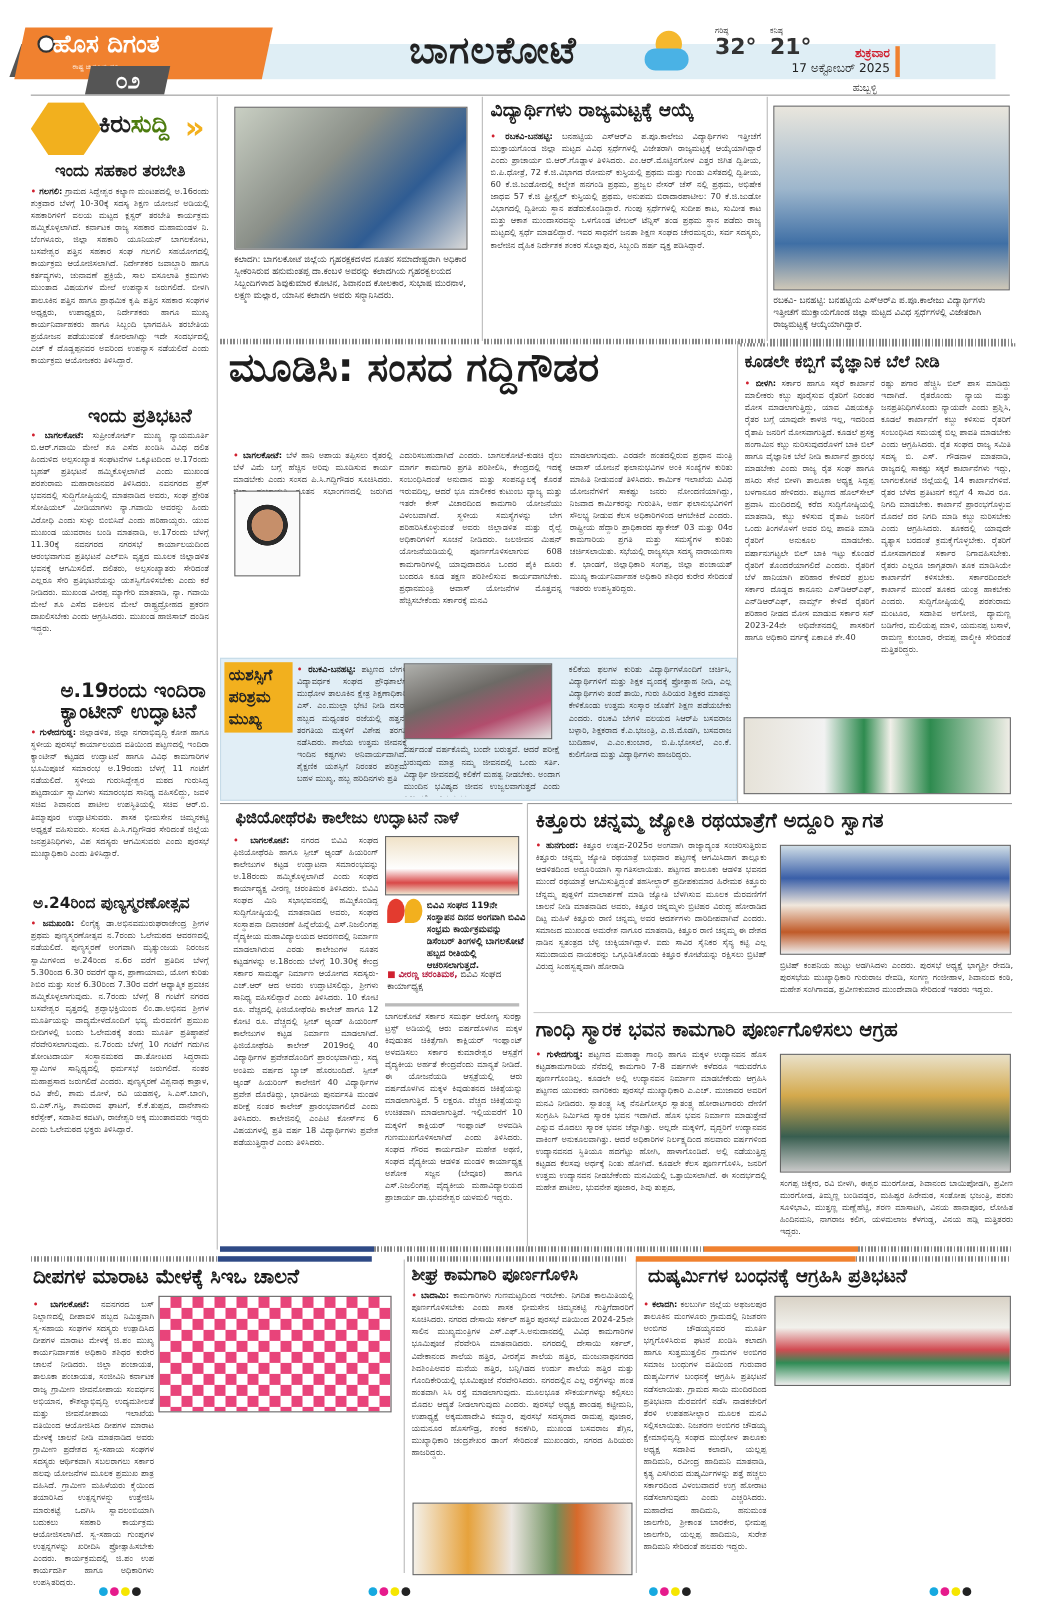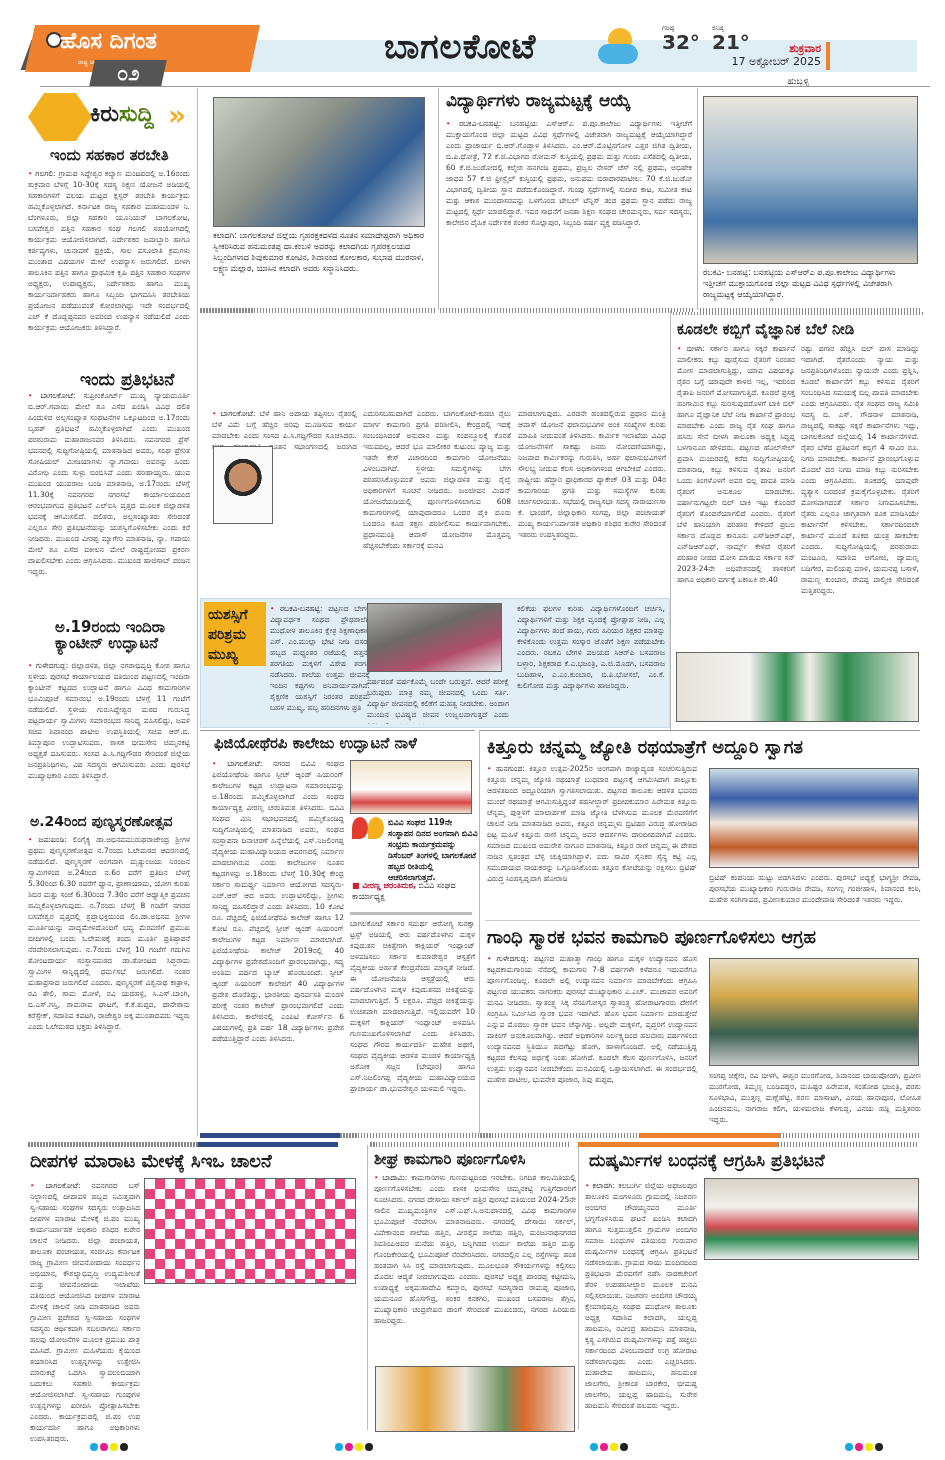--- a/index.html
+++ b/index.html
@@ -1,17 +1,17 @@
 <!DOCTYPE html>
 <html><head>
 <meta charset="utf-8">
 <style>
 *{box-sizing:border-box;margin:0;padding:0}
 body{width:945px;height:1460px;background:#fff;font-family:"DejaVu Sans",sans-serif;color:#222;position:relative;overflow:hidden}
-.masthead{position:absolute;left:12px;top:0;width:851px;height:88px}
+.masthead{position:absolute;left:0;top:0;width:851px;height:88px}
 .mast-band{position:absolute;left:130px;top:40px;width:775px;height:32px;background:#dfeef5}
 .logo{position:absolute;left:18px;top:25px;width:225px;height:47px;background:#f0812f;transform:skewX(-12deg)}
 .logo-left{position:absolute;left:14px;top:40px;width:40px;height:30px;background:#555;transform:skewX(-20deg)}
 .logo-text{position:absolute;left:48px;top:28px;color:#fff;font-weight:bold;font-size:22px;font-family:"DejaVu Sans",sans-serif}
 .logo-sub{position:absolute;left:66px;top:58px;color:#fff;font-size:6px}
 .logo-icon{position:absolute;left:34px;top:32px;width:16px;height:16px;border-radius:50%;background:#fff;border:2px solid #333}
 .pagenum{position:absolute;left:80px;top:60px;width:72px;height:26px;background:#555;color:#fff;font-weight:bold;font-size:20px;text-align:center;line-height:26px;transform:skewX(-12deg)}
 .city{position:absolute;left:372px;top:26px;font-size:34px;font-weight:bold;color:#222;letter-spacing:1px}
 .weather-sun{position:absolute;left:596px;top:28px;width:24px;height:24px;border-radius:50%;background:#f5b82e}
 .weather-cloud{position:absolute;left:586px;top:44px;width:40px;height:20px;border-radius:12px;background:#4ab2e5}
@@ -25,21 +25,21 @@
 .hr{position:absolute;background:#999}
 .dotted{position:absolute;height:5px;background:repeating-linear-gradient(90deg,#888 0 1.5px,#fff 1.5px 3px)}
 .vline{position:absolute;width:1px;background:#bbb}
 .kiru{position:absolute;left:28px;top:93px;width:160px;height:48px}
 .kiru-hex{position:absolute;left:0;top:0;width:64px;height:48px;background:#f2b01e;clip-path:polygon(25% 0,75% 0,100% 50%,75% 100%,25% 100%,0 50%)}
 .kiru-text{position:absolute;left:62px;top:8px;font-size:22px;font-weight:bold}
 .kiru-text .red{color:#4d7c0f}
 .chev{position:absolute;top:6px;font-size:28px;color:#f2b01e;font-weight:bold}
 h2.hl{position:absolute;font-weight:bold;color:#1d1d1d;line-height:1.05;font-family:"DejaVu Sans",sans-serif}
 .body-text{position:absolute;font-size:7.5px;line-height:11px;color:#333;text-align:justify;overflow:hidden;font-family:"DejaVu Sans",sans-serif}
-.body-text .dl{font-weight:normal;color:#111}
+.body-text .dl{font-weight:bold;color:#111}
 .body-text .dl::before{content:"• ";color:#d0202f}
 .photo{position:absolute;border:1px solid #666;overflow:hidden}
 .caption{position:absolute;font-size:8px;line-height:11px;color:#222;overflow:hidden}
 .blue-box{position:absolute;left:200px;top:598px;width:470px;height:130px;background:#e1eef6;border:1px solid #c6dbe8}
 .yellow-tag{position:absolute;left:204px;top:602px;width:62px;height:64px;background:#f2b01e;font-weight:bold;font-size:14px;line-height:20px;padding:2px 4px;color:#222}
 .quote{position:absolute;left:352px;top:817px}
 .q1,.q2{position:absolute;width:16px;height:22px;border-radius:50% 50% 50% 0}
 .q1{left:0;top:0;background:#e33b2f}
 .q2{left:16px;top:0;background:#f2b01e}
 .quote-text{position:absolute;left:388px;top:817px;width:90px;font-size:8px;line-height:11px;font-weight:bold;color:#222}
@@ -81,21 +81,21 @@
   <div class="kiru-text"><span>ಕಿರು</span><span class="red">ಸುದ್ದಿ</span></div>
   <div class="chev" style="left:140px">»</div>
 </div>
 
 <h2 class="hl" style="left:50px;top:148px;font-size:15px;width:140px">ಇಂದು ಸಹಕಾರ ತರಬೇತಿ</h2>
 <div class="body-text" style="left:28px;top:168px;width:162px;height:200px"><span class="dl">ಗಲಗಲಿ:</span> <span>ಗ್ರಾಮದ ಸಿದ್ದೇಶ್ವರ ಕಲ್ಯಾಣ ಮಂಟಪದಲ್ಲಿ ಅ.16ರಂದು ಶುಕ್ರವಾರ ಬೆಳಗ್ಗೆ 10-30ಕ್ಕೆ ಸದಸ್ಯ ಶಿಕ್ಷಣ ಯೋಜನೆ ಅಡಿಯಲ್ಲಿ ಸಹಕಾರಿಗಳಿಗೆ ವಲಯ ಮಟ್ಟದ ಕ್ಲಸ್ಟರ್ ತರಬೇತಿ ಕಾರ್ಯಕ್ರಮ ಹಮ್ಮಿಕೊಳ್ಳಲಾಗಿದೆ. ಕರ್ನಾಟಕ ರಾಜ್ಯ ಸಹಕಾರ ಮಹಾಮಂಡಳ ನಿ. ಬೆಂಗಳೂರು, ಜಿಲ್ಲಾ ಸಹಕಾರಿ ಯೂನಿಯನ್ ಬಾಗಲಕೋಟ, ಬಸವೇಶ್ವರ ಪತ್ತಿನ ಸಹಕಾರ ಸಂಘ ಗಲಗಲಿ ಸಹಯೋಗದಲ್ಲಿ ಕಾರ್ಯಕ್ರಮ ಆಯೋಜಿಸಲಾಗಿದೆ. ನಿರ್ದೇಶಕರ ಜವಾಬ್ದಾರಿ ಹಾಗೂ ಕರ್ತವ್ಯಗಳು, ಚುನಾವಣೆ ಪ್ರಕ್ರಿಯೆ, ಸಾಲ ವಸೂಲಾತಿ ಕ್ರಮಗಳು ಮುಂತಾದ ವಿಷಯಗಳ ಮೇಲೆ ಉಪನ್ಯಾಸ ಜರುಗಲಿದೆ. ಬೀಳಗಿ ತಾಲೂಕಿನ ಪತ್ತಿನ ಹಾಗೂ ಪ್ರಾಥಮಿಕ ಕೃಷಿ ಪತ್ತಿನ ಸಹಕಾರ ಸಂಘಗಳ ಅಧ್ಯಕ್ಷರು, ಉಪಾಧ್ಯಕ್ಷರು, ನಿರ್ದೇಶಕರು ಹಾಗೂ ಮುಖ್ಯ ಕಾರ್ಯನಿರ್ವಾಹಕರು ಹಾಗೂ ಸಿಬ್ಬಂದಿ ಭಾಗವಹಿಸಿ ತರಬೇತಿಯ ಪ್ರಯೋಜನ ಪಡೆಯುವಂತೆ ಕೋರಲಾಗಿದ್ದು ಇದೇ ಸಂದರ್ಭದಲ್ಲಿ ಎಚ್ ಕೆ ದೊಡ್ಡಪ್ಪನವರ ಅವರಿಂದ ಉಪನ್ಯಾಸ ನಡೆಯಲಿದೆ ಎಂದು ಕಾರ್ಯಕ್ರಮ ಆಯೋಜಕರು ತಿಳಿಸಿದ್ದಾರೆ.</span></div>
 
 <h2 class="hl" style="left:80px;top:371px;font-size:17px;width:110px">ಇಂದು ಪ್ರತಿಭಟನೆ</h2>
 <div class="body-text" style="left:28px;top:390px;width:162px;height:226px"><span class="dl">ಬಾಗಲಕೋಟೆ:</span> <span>ಸುಪ್ರೀಂಕೋರ್ಟ್ ಮುಖ್ಯ ನ್ಯಾಯಮೂರ್ತಿ ಬಿ.ಆರ್.ಗವಾಯಿ ಮೇಲೆ ಶೂ ಎಸೆದ ಖಂಡಿಸಿ ವಿವಿಧ ದಲಿತ ಹಿಂದುಳಿದ ಅಲ್ಪಸಂಖ್ಯಾತ ಸಂಘಟನೆಗಳ ಒಕ್ಕೂಟದಿಂದ ಅ.17ರಂದು ಬೃಹತ್ ಪ್ರತಿಭಟನೆ ಹಮ್ಮಿಕೊಳ್ಳಲಾಗಿದೆ ಎಂದು ಮುಖಂಡ ಪರಶುರಾಮ ಮಹಾರಾಜನವರ ತಿಳಿಸಿದರು. ನವನಗರದ ಪ್ರೆಸ್ ಭವನದಲ್ಲಿ ಸುದ್ದಿಗೋಷ್ಠಿಯಲ್ಲಿ ಮಾತನಾಡಿದ ಅವರು, ಸಂಘ ಪ್ರೇರಿತ ಸೋಷಿಯಲ್ ಮೀಡಿಯಾಗಳು ನ್ಯಾ.ಗವಾಯಿ ಅವರನ್ನು ಹಿಂದು ವಿರೋಧಿ ಎಂದು ಸುಳ್ಳು ಬಿಂಬಿಸಿವೆ ಎಂದು ಹರಿಹಾಯ್ದರು. ಯುವ ಮುಖಂಡ ಯುವರಾಜ ಬಂಡಿ ಮಾತನಾಡಿ, ಅ.17ರಂದು ಬೆಳಗ್ಗೆ 11.30ಕ್ಕೆ ನವನಗರದ ನಗರಸಭೆ ಕಾರ್ಯಾಲಯದಿಂದ ಆರಂಭವಾಗುವ ಪ್ರತಿಭಟನೆ ಎಲ್‌ಐಸಿ ವೃತ್ತದ ಮೂಲಕ ಜಿಲ್ಲಾಡಳಿತ ಭವನಕ್ಕೆ ಆಗಮಿಸಲಿದೆ. ದಲಿತರು, ಅಲ್ಪಸಂಖ್ಯಾತರು ಸೇರಿದಂತೆ ಎಲ್ಲರೂ ಸೇರಿ ಪ್ರತಿಭಟನೆಯನ್ನು ಯಶಸ್ವಿಗೊಳಿಸಬೇಕು ಎಂದು ಕರೆ ನೀಡಿದರು. ಮುಖಂಡ ವೀರಪ್ಪ ಮ್ಯಾಗೇರಿ ಮಾತನಾಡಿ, ನ್ಯಾ. ಗವಾಯಿ ಮೇಲೆ ಶೂ ಎಸೆದ ವಕೀಲನ ಮೇಲೆ ರಾಷ್ಟ್ರದ್ರೋಹದ ಪ್ರಕರಣ ದಾಖಲಿಸಬೇಕು ಎಂದು ಆಗ್ರಹಿಸಿದರು. ಮುಖಂಡ ಹಾಜಿಸಾಬ್ ದಂಡಿನ ಇದ್ದರು.</span></div>
 
-<h2 class="hl" style="left:55px;top:620px;font-size:15px;width:140px">ಅ.19ರಂದು ಇಂದಿರಾ ಕ್ಯಾಂಟೀನ್ ಉದ್ಘಾಟನೆ</h2>
+<h2 class="hl" style="left:55px;top:620px;font-size:18px;width:140px">ಅ.19ರಂದು ಇಂದಿರಾ ಕ್ಯಾಂಟೀನ್ ಉದ್ಘಾಟನೆ</h2>
 <div class="body-text" style="left:28px;top:660px;width:162px;height:150px"><span class="dl">ಗುಳೇದಗುಡ್ಡ:</span> <span>ಜಿಲ್ಲಾಡಳಿತ, ಜಿಲ್ಲಾ ನಗರಾಭಿವೃದ್ಧಿ ಕೋಶ ಹಾಗೂ ಸ್ಥಳೀಯ ಪುರಸಭೆ ಕಾರ್ಯಾಲಯದ ವತಿಯಿಂದ ಪಟ್ಟಣದಲ್ಲಿ ಇಂದಿರಾ ಕ್ಯಾಂಟೀನ್ ಕಟ್ಟಡದ ಉದ್ಘಾಟನೆ ಹಾಗೂ ವಿವಿಧ ಕಾಮಗಾರಿಗಳ ಭೂಮಿಪೂಜೆ ಸಮಾರಂಭ ಅ.19ರಂದು ಬೆಳಗ್ಗೆ 11 ಗಂಟೆಗೆ ನಡೆಯಲಿದೆ. ಸ್ಥಳೀಯ ಗುರುಸಿದ್ದೇಶ್ವರ ಮಠದ ಗುರುಸಿದ್ಧ ಪಟ್ಟದಾರ್ಯ ಸ್ವಾಮಿಗಳು ಸಮಾರಂಭದ ಸಾನಿಧ್ಯ ವಹಿಸಲಿದ್ದು, ಜವಳಿ ಸಚಿವ ಶಿವಾನಂದ ಪಾಟೀಲ ಉಪಸ್ಥಿತಿಯಲ್ಲಿ ಸಚಿವ ಆರ್.ಬಿ. ತಿಮ್ಮಾಪೂರ ಉದ್ಘಾಟಿಸುವರು. ಶಾಸಕ ಭೀಮಸೇನ ಚಿಮ್ಮನಕಟ್ಟಿ ಅಧ್ಯಕ್ಷತೆ ವಹಿಸುವರು. ಸಂಸದ ಪಿ.ಸಿ.ಗದ್ದಿಗೌಡರ ಸೇರಿದಂತೆ ಜಿಲ್ಲೆಯ ಜನಪ್ರತಿನಿಧಿಗಳು, ವಿಪ ಸದಸ್ಯರು ಆಗಮಿಸುವರು ಎಂದು ಪುರಸಭೆ ಮುಖ್ಯಾಧಿಕಾರಿ ಎಂದು ತಿಳಿಸಿದ್ದಾರೆ.</span></div>
 
 <h2 class="hl" style="left:30px;top:814px;font-size:14px;width:165px">ಅ.24ರಿಂದ ಪುಣ್ಯಸ್ಮರಣೋತ್ಸವ</h2>
 <div class="body-text" style="left:28px;top:834px;width:162px;height:292px"><span class="dl">ಜಮಖಂಡಿ:</span> <span>ಲಿಂಗೈಕ್ಯ ಡಾ.ಅಭಿನವಮುರುಘರಾಜೇಂದ್ರ ಶ್ರೀಗಳ ಪ್ರಥಮ ಪುಣ್ಯಸ್ಮರಣೋತ್ಸವ ನ.7ರಂದು ಓಲೇಮಠದ ಆವರಣದಲ್ಲಿ ನಡೆಯಲಿದೆ. ಪುಣ್ಯಸ್ಮರಣೆ ಅಂಗವಾಗಿ ಮೃತ್ಯುಂಜಯ ನಿರಂಜನ ಸ್ವಾಮಿಗಳಿಂದ ಅ.24ರಿಂದ ನ.6ರ ವರೆಗೆ ಪ್ರತಿದಿನ ಬೆಳಗ್ಗೆ 5.30ರಿಂದ 6.30 ರವರೆಗೆ ಧ್ಯಾನ, ಪ್ರಾಣಾಯಾಮ, ಯೋಗ ಕುರಿತು ಶಿಬಿರ ಮತ್ತು ಸಂಜೆ 6.30ರಿಂದ 7.30ರ ವರೆಗೆ ಆಧ್ಯಾತ್ಮಿಕ ಪ್ರವಚನ ಹಮ್ಮಿಕೊಳ್ಳಲಾಗುವುದು. ನ.7ರಂದು ಬೆಳಗ್ಗೆ 8 ಗಂಟೆಗೆ ನಗರದ ಬಸವೇಶ್ವರ ವೃತ್ತದಲ್ಲಿ ಶ್ರದ್ಧಾಭಕ್ತಿಯಿಂದ ಲಿಂ.ಡಾ.ಅಭಿನವ ಶ್ರೀಗಳ ಮೂರ್ತಿಯನ್ನು ವಾದ್ಯಮೇಳದೊಂದಿಗೆ ಭವ್ಯ ಮೆರವಣಿಗೆ ಪ್ರಮುಖ ಬೀದಿಗಳಲ್ಲಿ ಬಂದು ಓಲೇಮಠಕ್ಕೆ ತಂದು ಮೂರ್ತಿ ಪ್ರತಿಷ್ಠಾಪನೆ ನೆರವೇರಿಸಲಾಗುವುದು. ನ.7ರಂದು ಬೆಳಗ್ಗೆ 10 ಗಂಟೆಗೆ ಗದುಗಿನ ತೋಂಟದಾರ್ಯ ಸಂಸ್ಥಾನಮಠದ ಡಾ.ತೋಂಟದ ಸಿದ್ಧರಾಮ ಸ್ವಾಮಿಗಳ ಸಾನ್ನಿಧ್ಯದಲ್ಲಿ ಧರ್ಮಸಭೆ ಜರುಗಲಿದೆ. ನಂತರ ಮಹಾಪ್ರಸಾದ ಜರುಗಲಿದೆ ಎಂದರು. ಪುಣ್ಯಸ್ಮರಣೆ ವಿಶ್ವನಾಥ ಕಾತ್ರಾಳ, ರವಿ ತೇಲಿ, ಶಾಮ ಮೋಳೆ, ರವಿ ಯಡಹಳ್ಳಿ, ಸಿ.ಎಸ್.ಬಾಂಗಿ, ಬಿ.ಎಸ್.ಗಸ್ತಿ, ಶಾಮರಾವ ಘಾಟಗೆ, ಕೆ.ಕೆ.ತುಪ್ಪದ, ದಾನೇಶಾನು ಕರೆಸ್ಪೇಕ್, ಸದಾಶಿವ ಕವಟಗಿ, ರಾಜೇಶ್ವರಿ ಅಕ್ಕ ಮುಂತಾದವರು ಇದ್ದರು ಎಂದು ಓಲೇಮಠದ ಭಕ್ತರು ತಿಳಿಸಿದ್ದಾರೆ.</span></div>
 
 <div class="vline" style="left:197px;top:88px;height:1048px"></div>
 
 <div class="photo" style="left:213px;top:97px;width:212px;height:130px;background:linear-gradient(135deg,#c9cfc3,#8a8f88 40%,#2f5c93 70%,#d9d9d9)"></div>
 <div class="caption" style="left:213px;top:230px;width:215px;height:72px">ಕಲಾದಗಿ: ಬಾಗಲಕೋಟೆ ಜಿಲ್ಲೆಯ ಗೃಹರಕ್ಷಕದಳದ ನೂತನ ಸಮಾದೇಷ್ಟರಾಗಿ ಅಧಿಕಾರ ಸ್ವೀಕರಿಸಿರುವ ಹನುಮಂತಪ್ಪ ದಾ.ಕಂಬಳಿ ಅವರನ್ನು ಕಲಾದಗಿಯ ಗೃಹರಕ್ವಲಯದ ಸಿಬ್ಬಂದಿಗಳಾದ ಶಿವುಕುಮಾರ ಕೋಟಿನ, ಶಿವಾನಂದ ಕೋಲಕಾರ, ಸುಭಾಷ ಮುರನಾಳ, ಲಕ್ಷ್ಮಣ ಮಲ್ಲಾರ, ಯಾಸಿನ ಕಲಾದಗಿ ಅವರು ಸನ್ಮಾನಿಸಿದರು.</div>
 <div class="dotted" style="left:200px;top:308px;width:237px"></div>
@@ -104,20 +104,21 @@
 <h2 class="hl" style="left:446px;top:92px;font-size:17px;width:250px">ವಿದ್ಯಾರ್ಥಿಗಳು ರಾಜ್ಯಮಟ್ಟಕ್ಕೆ ಆಯ್ಕೆ</h2>
 <div class="body-text" style="left:446px;top:118px;width:246px;height:188px"><span class="dl">ರಬಕವಿ-ಬನಹಟ್ಟಿ:</span> <span>ಬನಹಟ್ಟಿಯ ಎಸ್‌ಆರ್‌ಎ ಪ.ಪೂ.ಕಾಲೇಜು ವಿದ್ಯಾರ್ಥಿಗಳು ಇತ್ತೀಚೆಗೆ ಮುಕ್ತಾಯಗೊಂಡ ಜಿಲ್ಲಾ ಮಟ್ಟದ ವಿವಿಧ ಸ್ಪರ್ಧೆಗಳಲ್ಲಿ ವಿಜೇತರಾಗಿ ರಾಜ್ಯಮಟ್ಟಕ್ಕೆ ಆಯ್ಕೆಯಾಗಿದ್ದಾರೆ ಎಂದು ಪ್ರಾಚಾರ್ಯ ಬಿ.ಆರ್.ಗೊಡ್ಡಾಳ ತಿಳಿಸಿದರು. ಎಂ.ಆರ್.ಮೊಟ್ಟಿನಗೋಳ ಎತ್ತರ ಜಿಗಿತ ದ್ವಿತೀಯ, ಬಿ.ಪಿ.ಧೋತ್ರೆ, 72 ಕೆ.ಜಿ.ವಿಭಾಗದ ರೋಮನ್ ಕುಸ್ತಿಯಲ್ಲಿ ಪ್ರಥಮ ಮತ್ತು ಗುಂಡು ಎಸೆತದಲ್ಲಿ ದ್ವಿತೀಯ, 60 ಕೆ.ಜಿ.ಜುಡೋದಲ್ಲಿ ಕಲ್ಮೇಶ ಹನಗಂಡಿ ಪ್ರಥಮ, ಪ್ರಜ್ವಲ ನೇಸರ್ ಚೆಸ್ ನಲ್ಲಿ ಪ್ರಥಮ, ಅಭಿಷೇಕ ಜಾಧವ 57 ಕೆ.ಜಿ ಫ್ರೀಸ್ಟೈಲ್ ಕುಸ್ತಿಯಲ್ಲಿ ಪ್ರಥಮ, ಅನುಪಮ ಬಿರಾದಾರಪಾಟೀಲ: 70 ಕೆ.ಜಿ.ಜುಡೋ ವಿಭಾಗದಲ್ಲಿ ದ್ವಿತೀಯ ಸ್ಥಾನ ಪಡೆದುಕೊಂಡಿದ್ದಾರೆ. ಗುಂಪು ಸ್ಪರ್ಧೆಗಳಲ್ಲಿ ಸುದೀಪ ಕಾಟ, ಸುಮೀತ ಕಾಟ ಮತ್ತು ಆಕಾಶ ಮುಂದಾಸರವನ್ನು ಒಳಗೊಂಡ ಟೇಬಲ್ ಟೆನ್ನಿಸ್ ತಂಡ ಪ್ರಥಮ ಸ್ಥಾನ ಪಡೆದು ರಾಜ್ಯ ಮಟ್ಟದಲ್ಲಿ ಸ್ಪರ್ಧೆ ಮಾಡಲಿದ್ದಾರೆ. ಇವರ ಸಾಧನೆಗೆ ಜನತಾ ಶಿಕ್ಷಣ ಸಂಘದ ಚೇರಮನ್ನರು, ಸರ್ವ ಸದಸ್ಯರು, ಕಾಲೇಜಿನ ದೈಹಿಕ ನಿರ್ದೇಶಕ ಶಂಕರ ಸೊಲ್ಲಾಪುರ, ಸಿಬ್ಬಂದಿ ಹರ್ಷ ವ್ಯಕ್ತ ಪಡಿಸಿದ್ದಾರೆ.</span></div>
 <div class="dotted" style="left:440px;top:308px;width:255px"></div>
 <div class="vline" style="left:697px;top:88px;height:222px"></div>
 
 <div class="photo" style="left:703px;top:96px;width:215px;height:168px;background:linear-gradient(180deg,#e9e6dd,#9db6cc 45%,#3f6fa5 75%,#cfc8b8)"></div>
 <div class="caption" style="left:703px;top:267px;width:218px;height:38px">ರಬಕವಿ- ಬನಹಟ್ಟಿ: ಬನಹಟ್ಟಿಯ ಎಸ್‌ಆರ್‌ಎ ಪ.ಪೂ.ಕಾಲೇಜು ವಿದ್ಯಾರ್ಥಿಗಳು ಇತ್ತೀಚೆಗೆ ಮುಕ್ತಾಯಗೊಂಡ ಜಿಲ್ಲಾ ಮಟ್ಟದ ವಿವಿಧ ಸ್ಪರ್ಧೆಗಳಲ್ಲಿ ವಿಜೇತರಾಗಿ ರಾಜ್ಯಮಟ್ಟಕ್ಕೆ ಆಯ್ಕೆಯಾಗಿದ್ದಾರೆ.</div>
 <div class="dotted" style="left:700px;top:308px;width:220px"></div>
 
 <h2 class="hl" style="left:208px;top:316px;font-size:36px;width:460px">
+  <div>ಮೂಡಿಸಿ: ಸಂಸದ ಗದ್ದಿಗೌಡರ</div>
 </h2>
 <div class="body-text" style="left:212px;top:408px;width:145px;height:42px"><span class="dl">ಬಾಗಲಕೋಟೆ:</span> <span>ಬೆಳೆ ಹಾನಿ ಅಪಾಯ ತಪ್ಪಿಸಲು ರೈತರಲ್ಲಿ ಬೆಳೆ ವಿಮೆ ಬಗ್ಗೆ ಹೆಚ್ಚಿನ ಅರಿವು ಮೂಡಿಸುವ ಕಾರ್ಯ ಮಾಡಬೇಕು ಎಂದು ಸಂಸದ ಪಿ.ಸಿ.ಗದ್ದಿಗೌಡರ ಸೂಚಿಸಿದರು. ಜಿಲ್ಲಾ ಪಂಚಾಯತಿ ನೂತನ ಸಭಾಂಗಣದಲ್ಲಿ ಜರುಗಿದ 2025-26ನೇ ಸಾಲಿನ ಎರಡನೇ ತ್ರೈಮಾಸಿಕ ದಿಶಾ ಪ್ರಗತಿ ಪರಿಶೀಲನಾ ಸಭೆಯ ಅಧ್ಯಕ್ಷತೆ ವಹಿಸಿ ಮಾತನಾಡಿದ ಅವರು, ಜಿಲ್ಲೆಯಲ್ಲಿ ಈ ಬಾರಿ ಮೊದಲಿಗಿಂತ ಅಧಿಕ ಪ್ರಮಾಣದಲ್ಲಿ ಅತಿವೃಷ್ಟಿ, ಪ್ರವಾಹದಿಂದ ಬೆಳೆಹಾನಿಯಾಗಿದ್ದು, ರೈತರು ಮೊದಲೇ ಬೆಳೆ ವಿಮೆ ಮಾಡಿಸಿಕೊಂಡಿದ್ದಲ್ಲಿ, ಬೆಳೆ ಹಾನಿಯಿಂದಾಗುವ ಅಪಾಯವನ್ನು ಸಮರ್ಥವಾಗಿ</span></div>
 <div class="photo" style="left:213px;top:446px;width:60px;height:78px;background:radial-gradient(circle at 50% 40%,#c68f6a 0 26%,#2a2a2a 27% 34%,#fafafa 35%)"></div>
 <div class="body-text" style="left:278px;top:446px;width:80px;height:80px"></div>
 <div class="body-text" style="left:212px;top:528px;width:145px;height:64px"></div>
 <div class="body-text" style="left:363px;top:408px;width:148px;height:185px">ಎದುರಿಸಬಹುದಾಗಿದೆ ಎಂದರು. ಬಾಗಲಕೋಟೆ-ಕುಡಚಿ ರೈಲು ಮಾರ್ಗ ಕಾಮಗಾರಿ ಪ್ರಗತಿ ಪರಿಶೀಲಿಸಿ, ಕೇಂದ್ರದಲ್ಲಿ ಇದಕ್ಕೆ ಸಂಬಂಧಿಸಿದಂತೆ ಅನುದಾನ ಮತ್ತು ಸಂಪನ್ಮೂಲಕ್ಕೆ ಕೊರತೆ ಇರುವದಿಲ್ಲ, ಆದರೆ ಭೂ ಮಾಲೀಕರ ಕುಟುಂಬ ವ್ಯಾಜ್ಯ ಮತ್ತು ಇತರೇ ಕೇಸ್ ವಿಚಾರದಿಂದ ಕಾಮಗಾರಿ ಯೋಜನೆಯು ವಿಳಂಬವಾಗಿದೆ. ಸ್ಥಳೀಯ ಸಮಸ್ಯೆಗಳನ್ನು ಬೇಗ ಪರಿಹರಿಸಿಕೊಳ್ಳುವಂತೆ ಅವರು ಜಿಲ್ಲಾಡಳಿತ ಮತ್ತು ರೈಲ್ವೆ ಅಧಿಕಾರಿಗಳಿಗೆ ಸೂಚನೆ ನೀಡಿದರು. ಜಲಜೀವನ ಮಿಷನ್ ಯೋಜನೆಯಡಿಯಲ್ಲಿ ಪೂರ್ಣಗೊಳಿಸಲಾಗುವ 608 ಕಾಮಗಾರಿಗಳಲ್ಲಿ ಯಾವುದಾದರೂ ಒಂದರ ಪೈಕಿ ದೂರು ಬಂದರೂ ಕೂಡ ತಕ್ಷಣ ಪರಿಶೀಲಿಸುವ ಕಾರ್ಯವಾಗಬೇಕು. ಪ್ರಧಾನಮಂತ್ರಿ ಆವಾಸ್ ಯೋಜನೆಗಳ ಮೊತ್ತವನ್ನ ಹೆಚ್ಚಿಸಬೇಕೆಂದು ಸರ್ಕಾರಕ್ಕೆ ಮನವಿ</div>
 <div class="body-text" style="left:518px;top:408px;width:148px;height:185px">ಮಾಡಲಾಗುವುದು. ಎರಡನೇ ಹಂತದಲ್ಲಿರುವ ಪ್ರಧಾನ ಮಂತ್ರಿ ಆವಾಸ್ ಯೋಜನೆ ಫಲಾನುಭವಿಗಳ ಅಂಕಿ ಸಂಖ್ಯೆಗಳ ಕುರಿತು ಮಾಹಿತಿ ನೀಡುವಂತೆ ತಿಳಿಸಿದರು. ಕಾರ್ಮಿಕ ಇಲಾಖೆಯ ವಿವಿಧ ಯೋಜನೆಗಳಿಗೆ ಸಾಕಷ್ಟು ಜನರು ನೋಂದಣಿಯಾಗಿದ್ದು, ನಿಜವಾದ ಕಾರ್ಮಿಕರನ್ನು ಗುರುತಿಸಿ, ಅರ್ಹ ಫಲಾನುಭವಿಗಳಿಗೆ ಸೌಲಭ್ಯ ನೀಡುವ ಕೆಲಸ ಅಧಿಕಾರಿಗಳಿಂದ ಆಗಬೇಕಿದೆ ಎಂದರು. ರಾಷ್ಟ್ರೀಯ ಹೆದ್ದಾರಿ ಪ್ರಾಧಿಕಾರದ ಪ್ಯಾಕೇಜ್ 03 ಮತ್ತು 04ರ ಕಾಮಗಾರಿಯ ಪ್ರಗತಿ ಮತ್ತು ಸಮಸ್ಯೆಗಳ ಕುರಿತು ಚರ್ಚಿಸಲಾಯಿತು. ಸಭೆಯಲ್ಲಿ ರಾಜ್ಯಸಭಾ ಸದಸ್ಯ ನಾರಾಯಣಸಾ ಕೆ. ಭಾಂಡಗೆ, ಜಿಲ್ಲಾಧಿಕಾರಿ ಸಂಗಪ್ಪ, ಜಿಲ್ಲಾ ಪಂಚಾಯತ್ ಮುಖ್ಯ ಕಾರ್ಯನಿರ್ವಾಹಕ ಅಧಿಕಾರಿ ಶಶಿಧರ ಕುರೇರ ಸೇರಿದಂತೆ ಇತರರು ಉಪಸ್ಥಿತರಿದ್ದರು.</div>
 
 <div class="blue-box"></div>
 <div class="yellow-tag">ಯಶಸ್ಸಿಗೆ ಪರಿಶ್ರಮ ಮುಖ್ಯ</div>

